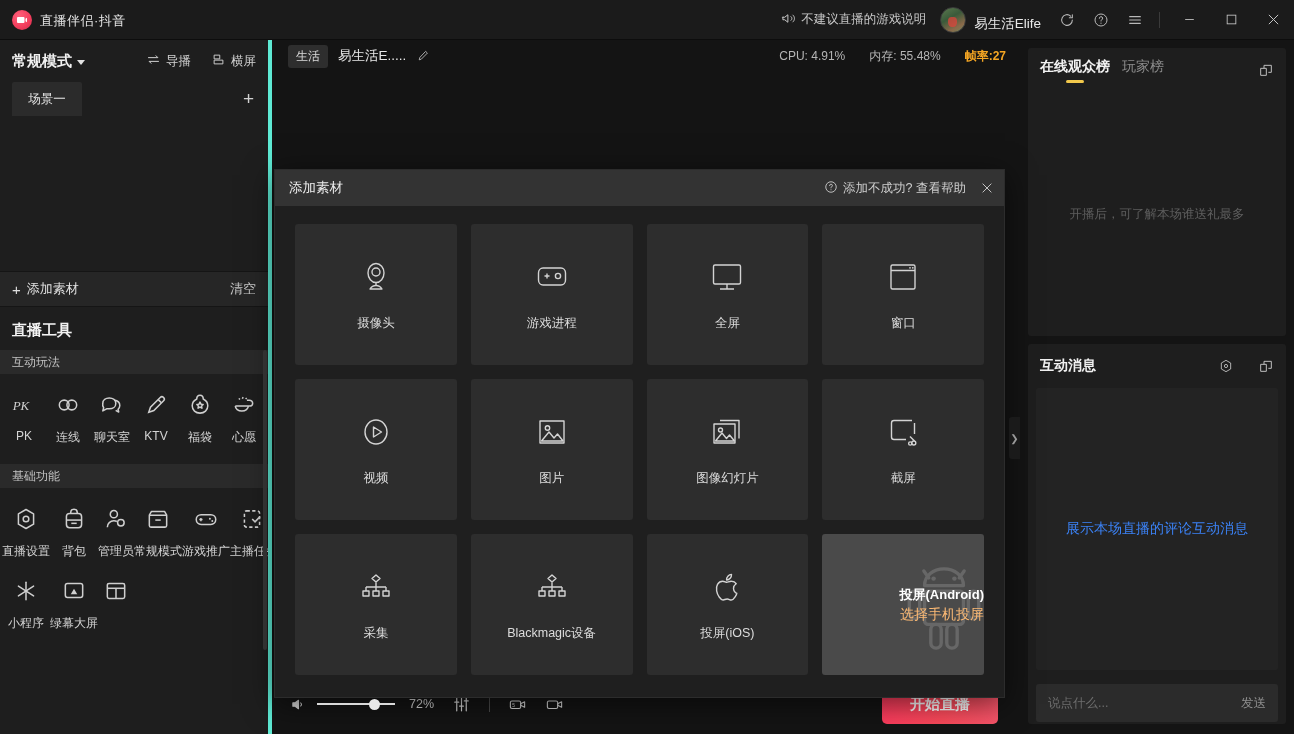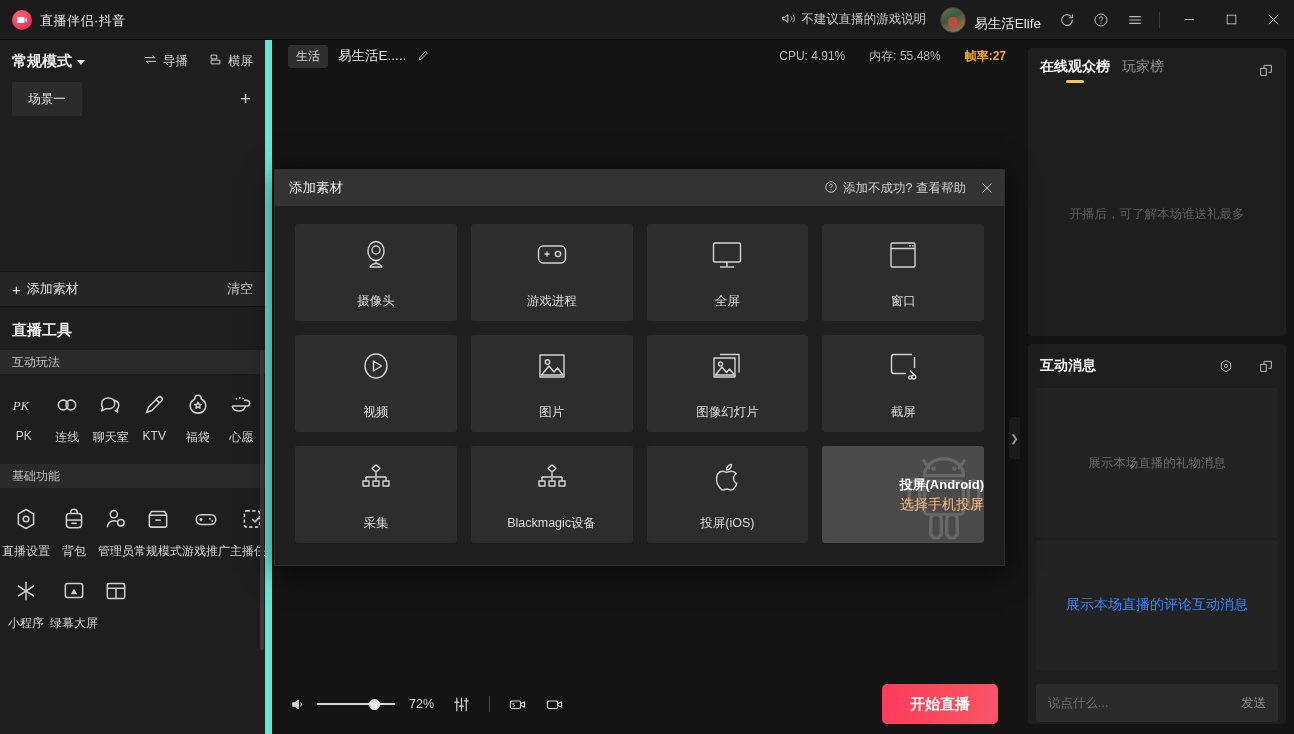--- a/index.html
+++ b/index.html
@@ -60,21 +60,21 @@
   }
   .winbtn svg { width: 13px; height: 13px; }
   .winbtn.close svg { width: 15px; height: 15px; }
 
   
   .body { flex: 1; display: flex; min-height: 0; background: #141414; }
 
   
   .left {
     width: 272px; min-width: 272px; background: #1e1e1e;
-    display: flex; flex-direction: column; border-right: 7px solid #5eead4;
+    display: flex; flex-direction: column; border-right: 4px solid #5eead4;
     position: relative;
   }
   .mode-row {
     height: 42px; display: flex; align-items: center; padding: 0 12px; gap: 8px;
   }
   .mode-label { font-size: 15px; font-weight: bold; color: #f0f0f0; display:flex; align-items:center; gap:5px; }
   .caret { width: 0; height: 0; border-left: 4.5px solid transparent; border-right: 4.5px solid transparent; border-top: 5px solid #e2e2e2; display:inline-block; margin-top:3px; }
   .mode-spacer { flex: 1; }
   .mode-act { display: flex; align-items: center; gap: 5px; font-size: 12.5px; color: #d2d2d2; margin-left: 12px;}
   .mode-act svg { width: 15px; height: 15px; }
@@ -149,21 +149,21 @@
   .dlg-sp { flex: 1; }
   .dlg-help { display: flex; align-items: center; gap: 5px; font-size: 12.5px; color: #cfcfcf; }
   .dlg-help svg { width: 14px; height: 14px; }
   .dlg-close { margin-left: 14px; color: #cfcfcf; display: flex; align-items: center; }
   .dlg-close svg { width: 14px; height: 14px; }
   .dlg-body {
     padding: 18px 20px 22px; display: grid; grid-template-columns: repeat(4, 1fr);
     gap: 14px;
   }
   .card {
-    background: #2d2d2d; height: 97px; border-radius: 3px;
+    background: #2d2d2d; height: 141px; border-radius: 3px;
     display: flex; flex-direction: column; align-items: center; justify-content: center;
     gap: 14px; color: #d3d3d3; position: relative; overflow: hidden;
   }
   .card svg.mico { width: 40px; height: 40px; }
   .card-label { font-size: 12.5px; color: #dcdcdc; }
   .card.hovered {
     background: #4a4a4a;
     align-items: flex-end; justify-content: center; gap: 2px; padding-left: 16px;
   }
   .card.hovered .card-title { font-size: 13px; font-weight: bold; color: #ffffff; z-index:2; }
@@ -783,21 +783,20 @@
             </svg>
           </span>
           <span class="rico">
             <svg viewBox="0 0 24 24" fill="none" stroke="#bdbdbd" stroke-width="1.5" stroke-linejoin="round">
               <path d="M4 9.5h8.5V20H4z"></path>
                 <path d="M9 9.5V5h11v10.5h-4.5"></path>
             </svg>
           </span>
         </div>
         <div class="msg-area">
-          <div class="msg-gift">展示本场直播的礼物消息</div>
           <div class="msg-chat">展示本场直播的评论互动消息</div>
         </div>
         <div class="chat-input-row">
           <input class="chat-input" type="text" placeholder="说点什么..." style="">
           <span class="send-btn">发送</span>
         </div>
       </div>
 
     </div>
   </div>

